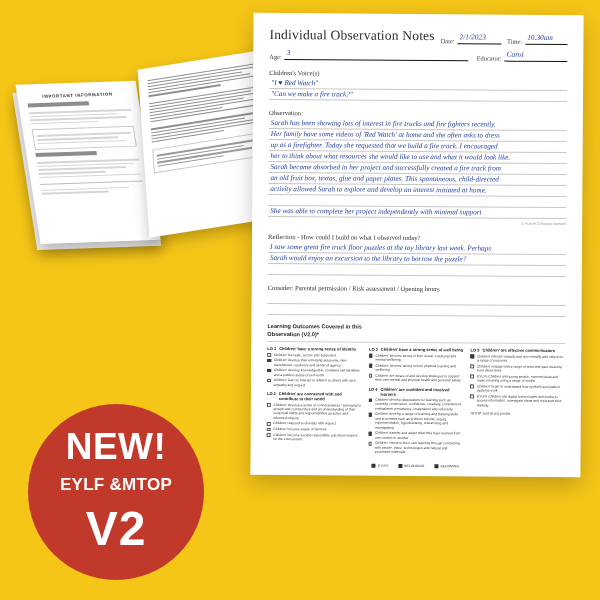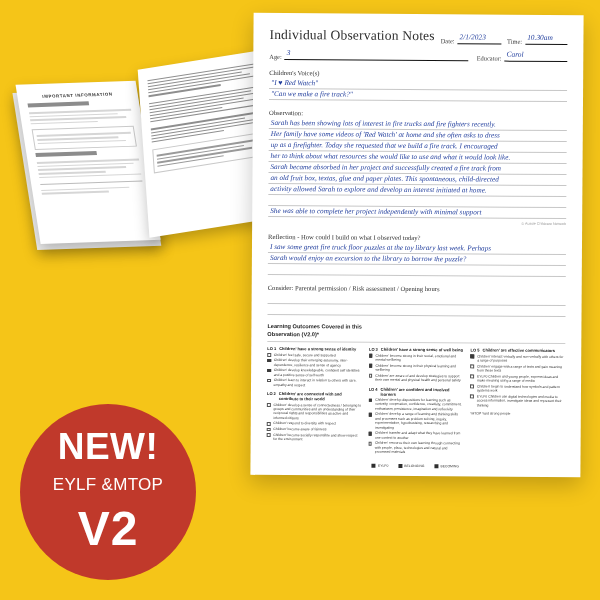--- a/index.html
+++ b/index.html
@@ -119,27 +119,27 @@
   .cb.checked { background:#3b3b3b; border-color:#3b3b3b; }
   .oc-text { font-size:3.4px; color:#333; line-height:1.3; }
   .oc-foot { margin-top:4px; font-size:3.4px; color:#333; }
   .legend { display:flex; gap:10px; justify-content:center; margin-top:5px; }
   .legend-item { display:flex; align-items:center; gap:2px; }
   .legend-sq { width:4px; height:4px; background:#2f2f2f; }
   .legend-txt { font-size:3.4px; color:#333; }
 
   
   .badge {
-    position:absolute; left:20px; top:404px; width:176px; height:176px;
+    position:absolute; left:28px; top:404px; width:176px; height:176px;
     background:#c0392b; border-radius:50%;
     display:flex; flex-direction:column; align-items:center; justify-content:center;
     color:#fff; text-align:center;
   }
   .badge-new { font-size:37px; font-weight:bold; letter-spacing:.5px; line-height:1; }
-  .badge-sub { font-size:17px; font-weight:normal; margin-top:10px; letter-spacing:.3px; }
+  .badge-sub { font-size:17px; font-weight:bold; margin-top:10px; letter-spacing:.3px; }
   .badge-v2 { font-size:48px; font-weight:bold; margin-top:6px; letter-spacing:1px; }
 </style>
 </head>
 <body>
 
 <div class="booklet">
   <div class="booklet-page bk-stack"></div>
 
   <div class="booklet-page bk-left">
     <div class="bk-title">IMPORTANT INFORMATION</div>

